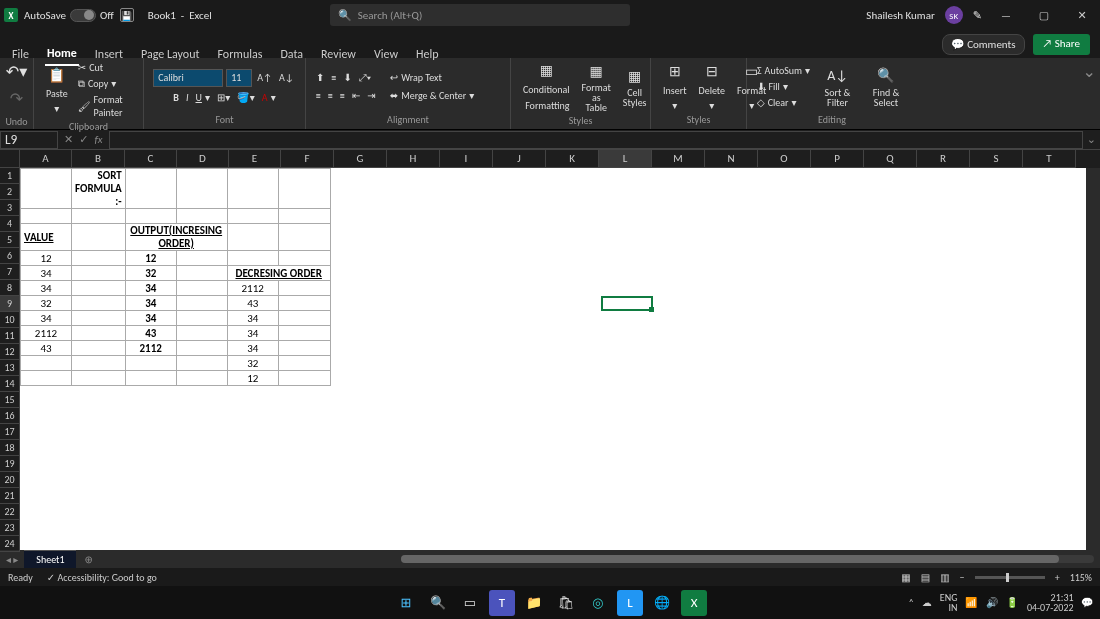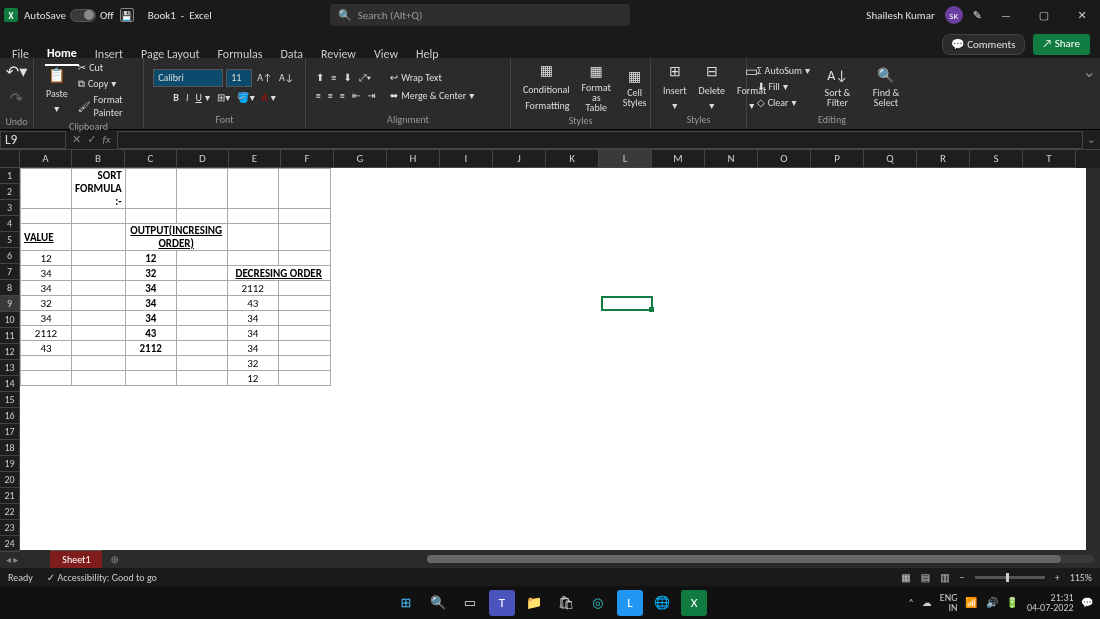--- a/index.html
+++ b/index.html
@@ -35,21 +35,21 @@
 .ribbon .col { display:flex;flex-direction:column;gap:1px;justify-content:center;}
 .ribbon .row { display:flex;gap:3px;align-items:center;}
 .font-select { background:#0c4a6e;border:1px solid #555;color:#ddd;font-size:10px;height:18px;padding:0 4px;}
 .font-select.name{width:70px;}
 .font-select.size{width:26px;}
 
 .undo-group{width:34px;display:flex;flex-direction:column;align-items:center;justify-content:space-between;border-right:1px solid #444;padding:4px 0 1px;}
 .undo-group .label{font-size:10px;color:#999;}
 
 .namebox-row { height: 20px; background: #1e1e1e; display:flex; align-items:center; border-bottom:1px solid #444; font-size:11px;}
-.namebox-row .namebox { width: 66px; height:18px; background:#1e1e1e; border:1px solid #444; padding:0 4px; color:#ddd;}
+.namebox-row .namebox { width: 58px; height:18px; background:#1e1e1e; border:1px solid #444; padding:0 4px; color:#ddd;}
 .namebox-row .fx-icons { display:flex;gap:6px;padding:0 6px;color:#888;}
 .namebox-row .formula-input { flex:1; height:18px; background:#1e1e1e; border:1px solid #444;}
 
 .grid-head { height: 18px; display:flex; background:#1e1e1e; font-size:11px;}
 .grid-head .corner { width:20px; background:#1e1e1e;border-right:1px solid #444;border-bottom:1px solid #444;}
 .grid-head .colh { text-align:center;border-right:1px solid #444;border-bottom:1px solid #444;line-height:17px;color:#ccc;}
 .colA{width:52px;}.colB{width:53px;}.colC{width:52px;}.colD{width:52px;}.colE{width:52px;}.colF{width:53px;}
 .colRest{width:53px;}
 .grid-head .colh.active{background:#3a3a3a;}
 
@@ -68,21 +68,21 @@
 .green-val{color:#2e7d32;text-align:center;}
 .center{text-align:center;}
 
 .sel-cell{position:absolute;border:2px solid #107c41;background:transparent;pointer-events:none;}
 .sel-cell::after{content:"";position:absolute;right:-3px;bottom:-3px;width:5px;height:5px;background:#107c41;}
 
 .vscroll{width:14px;background:#2b2b2b;}
 
 .sheet-tabs{height:18px;background:#2b2b2b;display:flex;align-items:center;font-size:10px;}
 .sheet-tabs .navbtn{padding:0 6px;color:#888;}
-.sheet-tabs .tab{background:#7f1d1d;color:#fff;padding:2px 12px;border-top:1px solid #555;margin-left:26px;}
+.sheet-tabs .tab{background:#0f172a;color:#fff;padding:2px 12px;border-top:1px solid #555;}
 .sheet-tabs .add{padding:0 8px;color:#888;}
 .sheet-tabs .hscroll{flex:1;margin:0 6px;height:8px;background:#3a3a3a;border-radius:4px;position:relative;margin-left:300px;}
 .sheet-tabs .hscroll::after{content:"";position:absolute;left:0;width:95%;height:100%;background:#666;border-radius:4px;}
 
 .statusbar{height:18px;background:#1a1a1a;display:flex;align-items:center;font-size:10px;color:#ccc;padding:0 8px;gap:14px;}
 .statusbar .right{margin-left:auto;display:flex;gap:10px;align-items:center;}
 .statusbar .zoom-slider{width:70px;height:3px;background:#555;position:relative;}
 .statusbar .zoom-slider::after{content:"";position:absolute;left:45%;top:-3px;width:3px;height:9px;background:#ccc;}
 
 .taskbar{height:33px;background:#111;position:absolute;bottom:0;left:0;right:0;display:flex;align-items:center;justify-content:center;gap:6px;}

